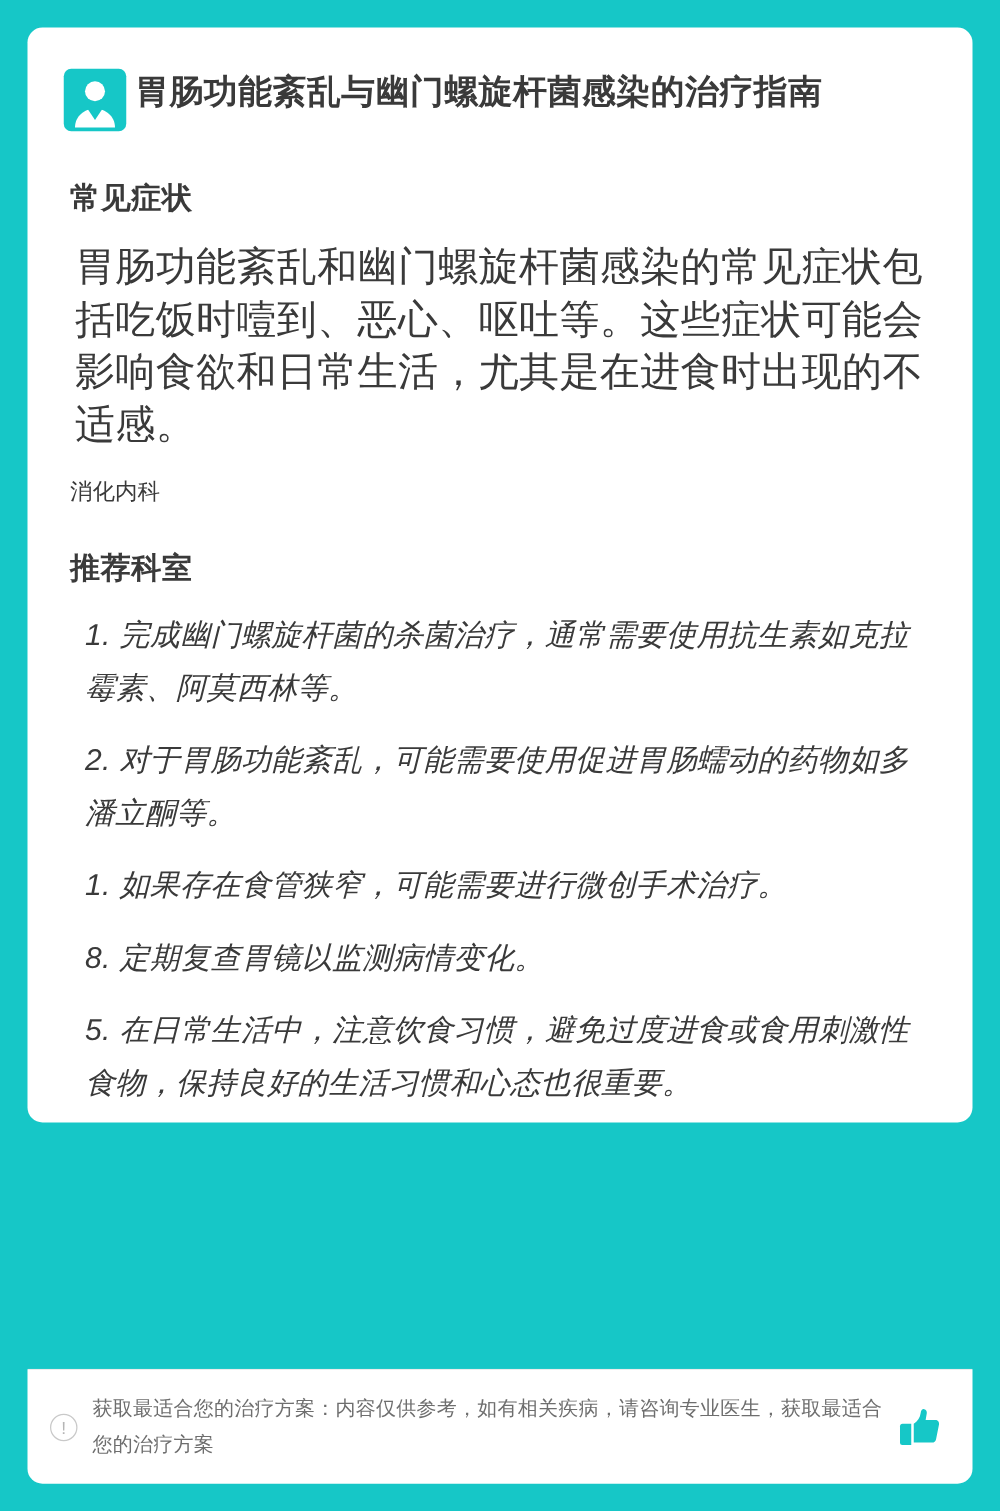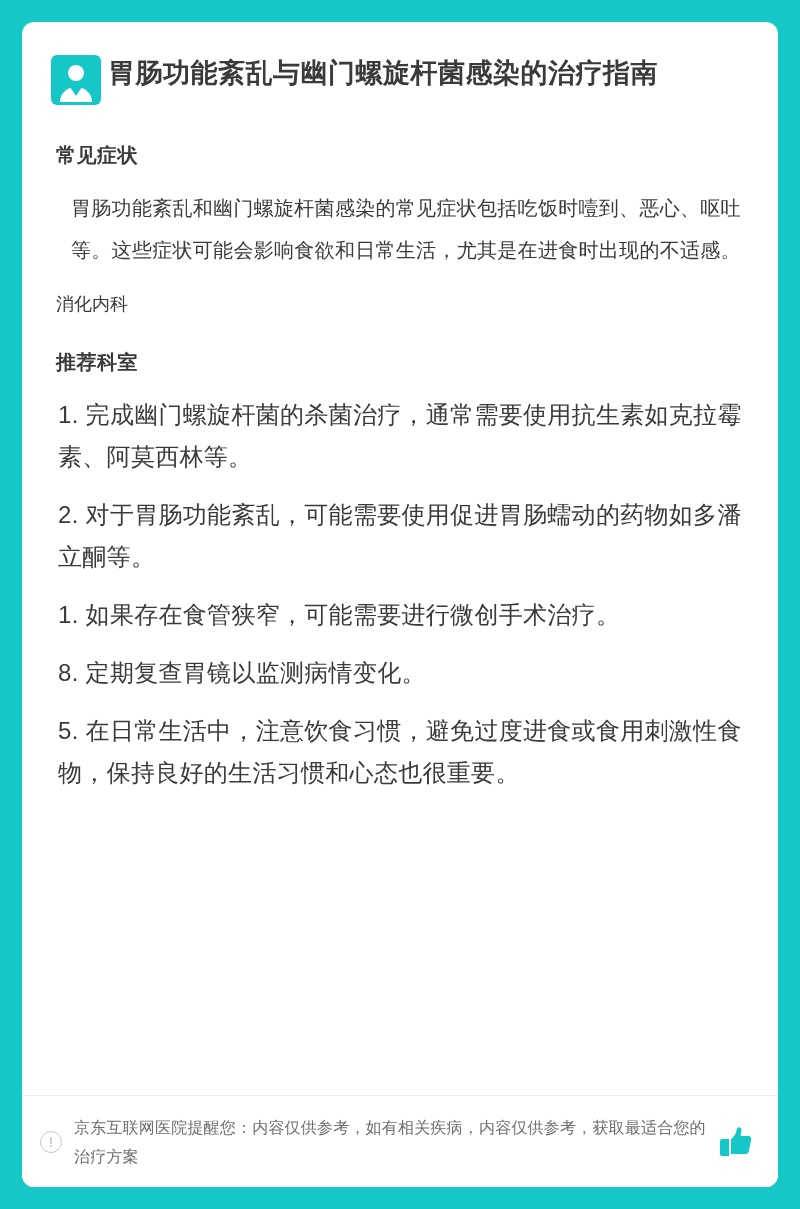--- a/index.html
+++ b/index.html
@@ -13,21 +13,21 @@
     background: #16c7c7;
     font-family: "Liberation Sans", sans-serif;
     position: relative;
     overflow: hidden;
   }
   .card {
     position: absolute;
     left: 22px;
     top: 22px;
     width: 756px;
-    height: 1165px;
+    height: 876px;
     background: #ffffff;
     border-radius: 12px;
     overflow: hidden;
   }
   .title-row {
     display: flex;
     align-items: flex-start;
     padding: 28px 34px 0 28px;
   }
   .doc-icon {
@@ -42,43 +42,44 @@
     line-height: 38px;
     font-weight: bold;
     color: #3a3a3a;
     letter-spacing: 0.5px;
     padding-top: 4px;
   }
   .content {
     padding: 10px 34px 0 34px;
   }
   h2.section {
-    font-size: 20px;
+    font-size: 24px;
     font-weight: bold;
     color: #3a3a3a;
     margin: 26px 0 18px 0;
     letter-spacing: 0.5px;
   }
   p.body-text {
-    font-size: 20px;
+    font-size: 32px;
     line-height: 42px;
     color: #3a3a3a;
-    margin: 0 0 14px 15px;
+    margin: 0 0 14px 4px;
     letter-spacing: 0.3px;
   }
   p.plain {
     font-size: 18px;
     line-height: 38px;
     color: #3a3a3a;
     margin: 0 0 10px 0;
   }
   ol.steps {
     list-style: none;
-    margin: 2px;
+    margin: 12px;
     padding: 0;
+    font-style: italic;
   }
   ol.steps li {
     font-size: 24px;
     line-height: 42px;
     color: #3a3a3a;
     margin: 0 0 16px 0;
     letter-spacing: 0.3px;
   }
   .footer {
     position: absolute;
@@ -152,20 +153,20 @@
       <li>1. 如果存在食管狭窄，可能需要进行微创手术治疗。</li>
       <li>8. 定期复查胃镜以监测病情变化。</li>
       <li>5. 在日常生活中，注意饮食习惯，避免过度进食或食用刺激性食物，保持良好的生活习惯和心态也很重要。</li>
     </ol>
 
   </div>
 </div>
 
 <div class="footer">
   <span class="info-icon">!</span>
-  <div class="footer-text">京东互联网医院提醒您：内容仅供参考，如有相关疾病，内容仅供参考，获取最适合您的治疗方案</div>
+  <div class="footer-text">获取最适合您的治疗方案：内容仅供参考，如有相关疾病，请咨询专业医生，获取最适合您的治疗方案</div>
   <span class="thumb">
     <svg viewBox="0 0 40 40" width="40" height="40" aria-hidden="true">
       <path d="M6 17h7v17H6a2 2 0 0 1-2-2V19a2 2 0 0 1 2-2z" fill="#16c7c7"></path>
       <path d="M15 17c3-2 5-5 5.5-8.5C20.8 6 22 5 23.4 5.3c1.5.3 2.3 1.7 2 3.4L24.5 14h7.8c1.9 0 3.3 1.7 2.9 3.5l-2.4 12c-.3 1.5-1.6 2.5-3 2.5H15z" fill="#16c7c7"></path>
     </svg>
   </span>
 </div>
 
 </body></html>

